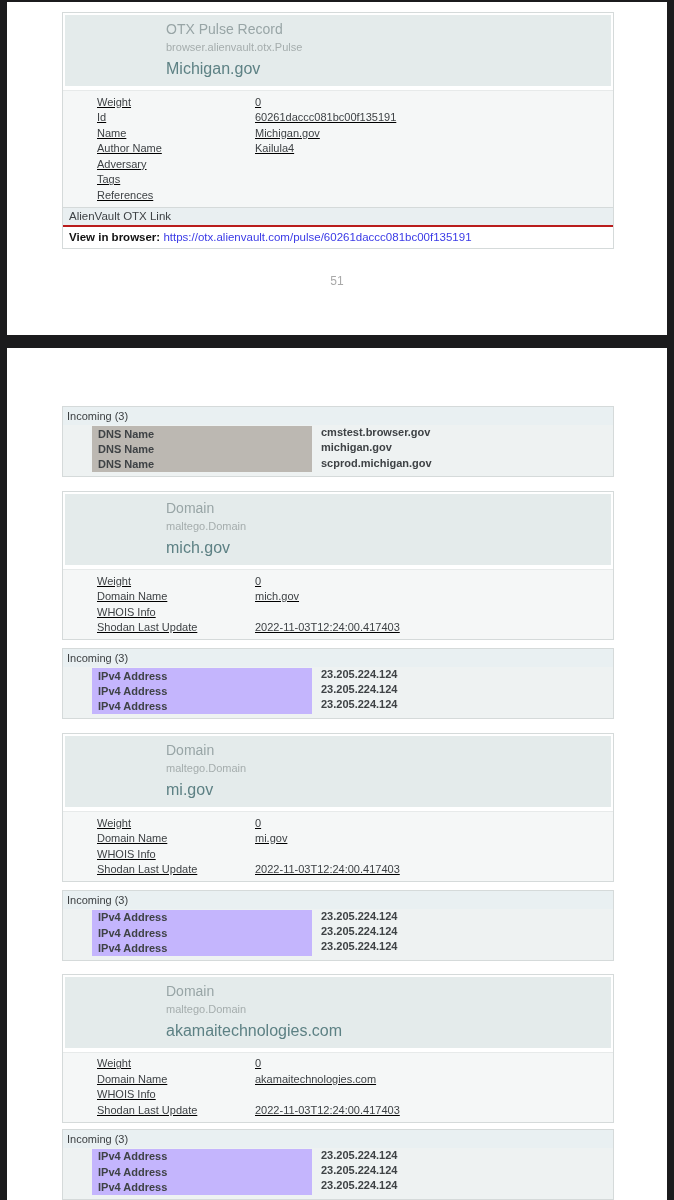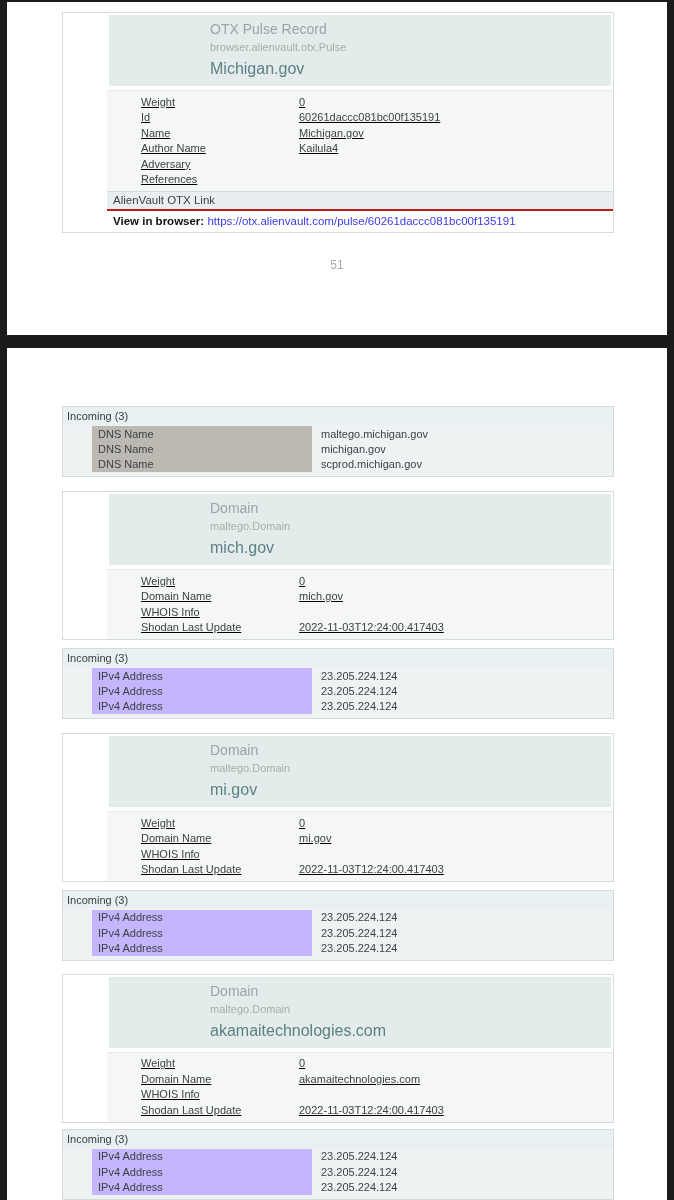--- a/index.html
+++ b/index.html
@@ -16,21 +16,20 @@
     overflow:hidden;
   }
   .page1 { height:333px; margin-top:2px; }
   .page2 { height:1088px; margin-top:13px; }
 
   
   .entity-card {
     margin:0 53px 0 55px;
     border:1px solid #d5dada;
     background:#ffffff;
-    padding-left:44px;
   }
   .card-header {
     background:#e4ebeb;
     margin:2px;
     padding:6px 10px 8px 101px;
   }
   .type-title  { font-size:14px; line-height:16px; color:#98a5a6; }
   .type-id     { font-size:11px; line-height:13px; color:#a5adad; margin-top:4px; }
   .entity-title{ font-size:16px; line-height:18px; color:#5d8184; margin-top:6px; }
 
@@ -67,21 +66,21 @@
   .incoming-group {
     margin:0 53px 0 55px;
     border:1px solid #d5dada;
   }
   .incoming-header {
     background:#e9f0f2;
     font-size:11px; color:#3a3e40;
     padding:3px 5px 3px 4px;
   }
   .incoming-body { background:#eef2f2; padding:1px 0 4px; }
-  .in-row { display:flex; align-items:center; height:15.3px; font-size:11px; color:#3e4245; }
+  .in-row { display:flex; height:15.3px; font-size:11px; color:#3e4245;font-weight:bold; }
   .in-label { width:214px; margin-left:29px; padding-left:6px; flex-shrink:0; box-sizing:content-box; align-self:stretch; display:flex; align-items:center; }
   .in-label.dns  { background:#bcb8b2; }
   .in-label.ipv4 { background:#c4b5fd; }
   .in-value { padding-left:9px; white-space:nowrap; }
 
   .mt58 { margin-top:58px; }
   .mt14 { margin-top:14px; }
   .mt8  { margin-top:8px; }
   .mt13 { margin-top:13px; }
   .mt6  { margin-top:6px; }
@@ -113,20 +112,24 @@
       </div>
       <div class="prop-row">
         <span class="prop-label">Author Name</span>
         <span class="prop-value">Kailula4</span>
       </div>
       <div class="prop-row">
         <span class="prop-label">Adversary</span>
         <span class="prop-value"></span>
       </div>
       <div class="prop-row">
+        <span class="prop-label">Tags</span>
+        <span class="prop-value"></span>
+      </div>
+      <div class="prop-row">
         <span class="prop-label">References</span>
         <span class="prop-value"></span>
       </div>
     </div>
     <div class="section-bar">AlienVault OTX Link</div>
     <div class="view-row">
       <span class="view-label">View in browser:</span>
       <a href="#" class="view-url">https://otx.alienvault.com/pulse/60261daccc081bc00f135191</a>
     </div>
   </div>
@@ -134,21 +137,21 @@
   <div class="page-number">51</div>
 </div>
 
 <div class="page page2">
 
   <div class="incoming-group mt58">
     <div class="incoming-header">Incoming (3)</div>
     <div class="incoming-body">
       <div class="in-row">
         <span class="in-label dns">DNS Name</span>
-        <span class="in-value">maltego.michigan.gov</span>
+        <span class="in-value">cmstest.browser.gov</span>
       </div>
       <div class="in-row">
         <span class="in-label dns">DNS Name</span>
         <span class="in-value">michigan.gov</span>
       </div>
       <div class="in-row">
         <span class="in-label dns">DNS Name</span>
         <span class="in-value">scprod.michigan.gov</span>
       </div>
     </div>

